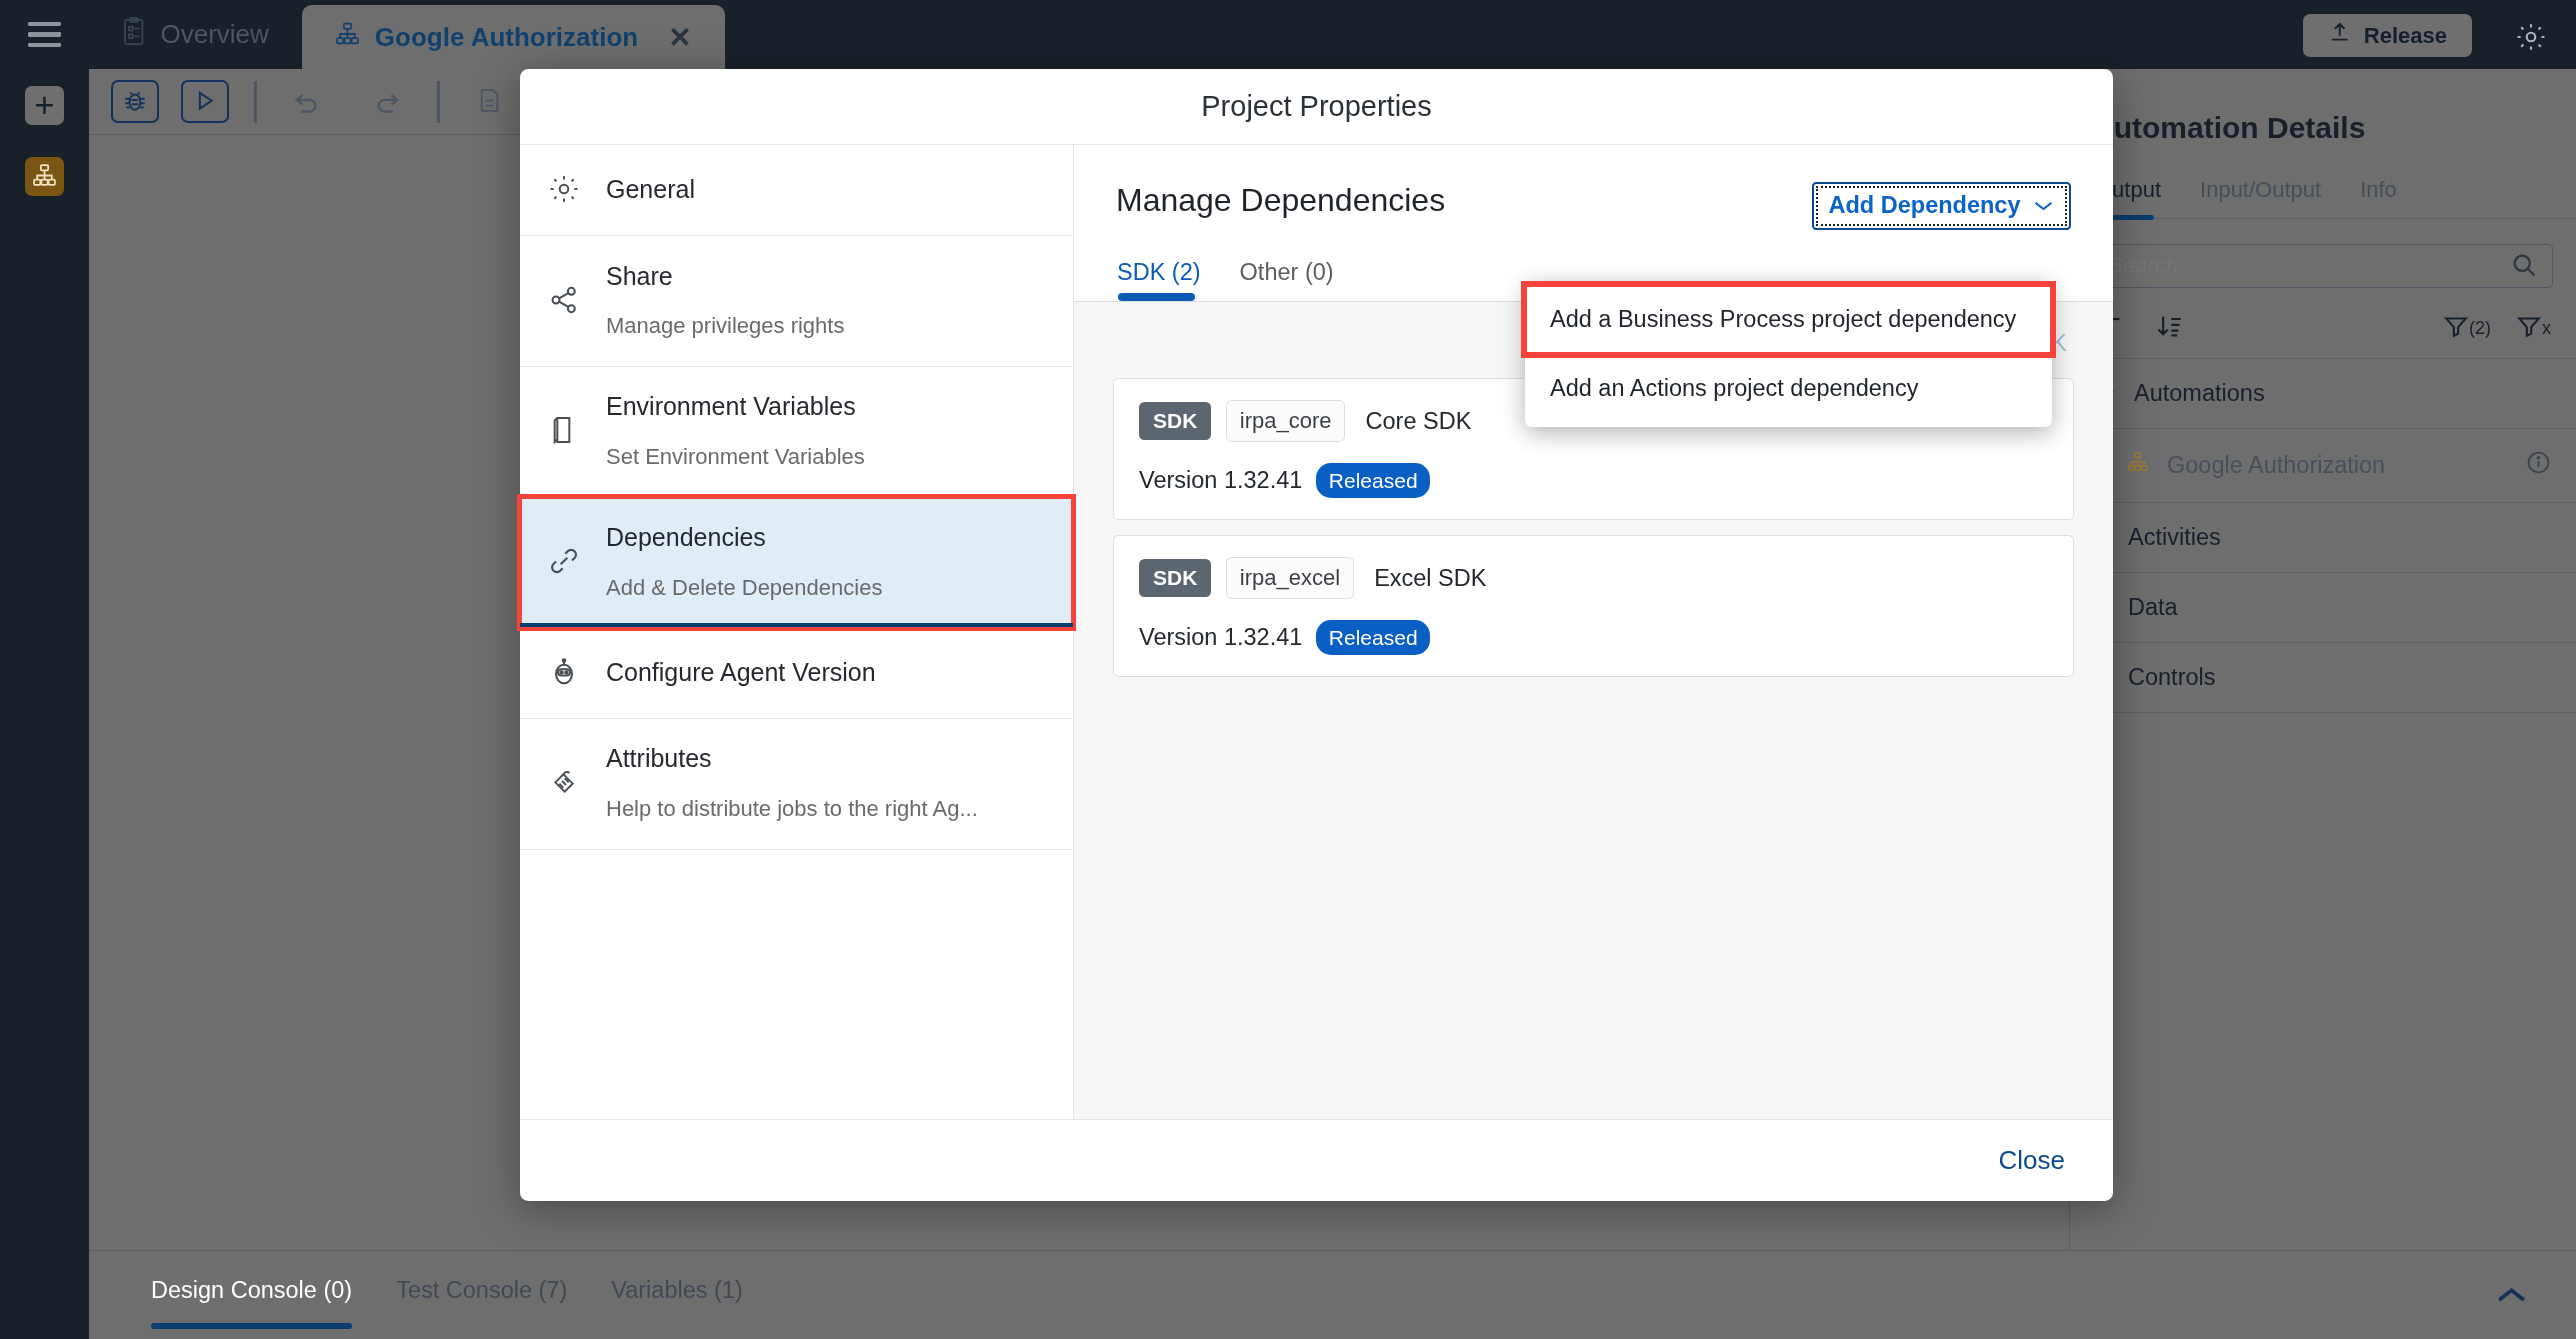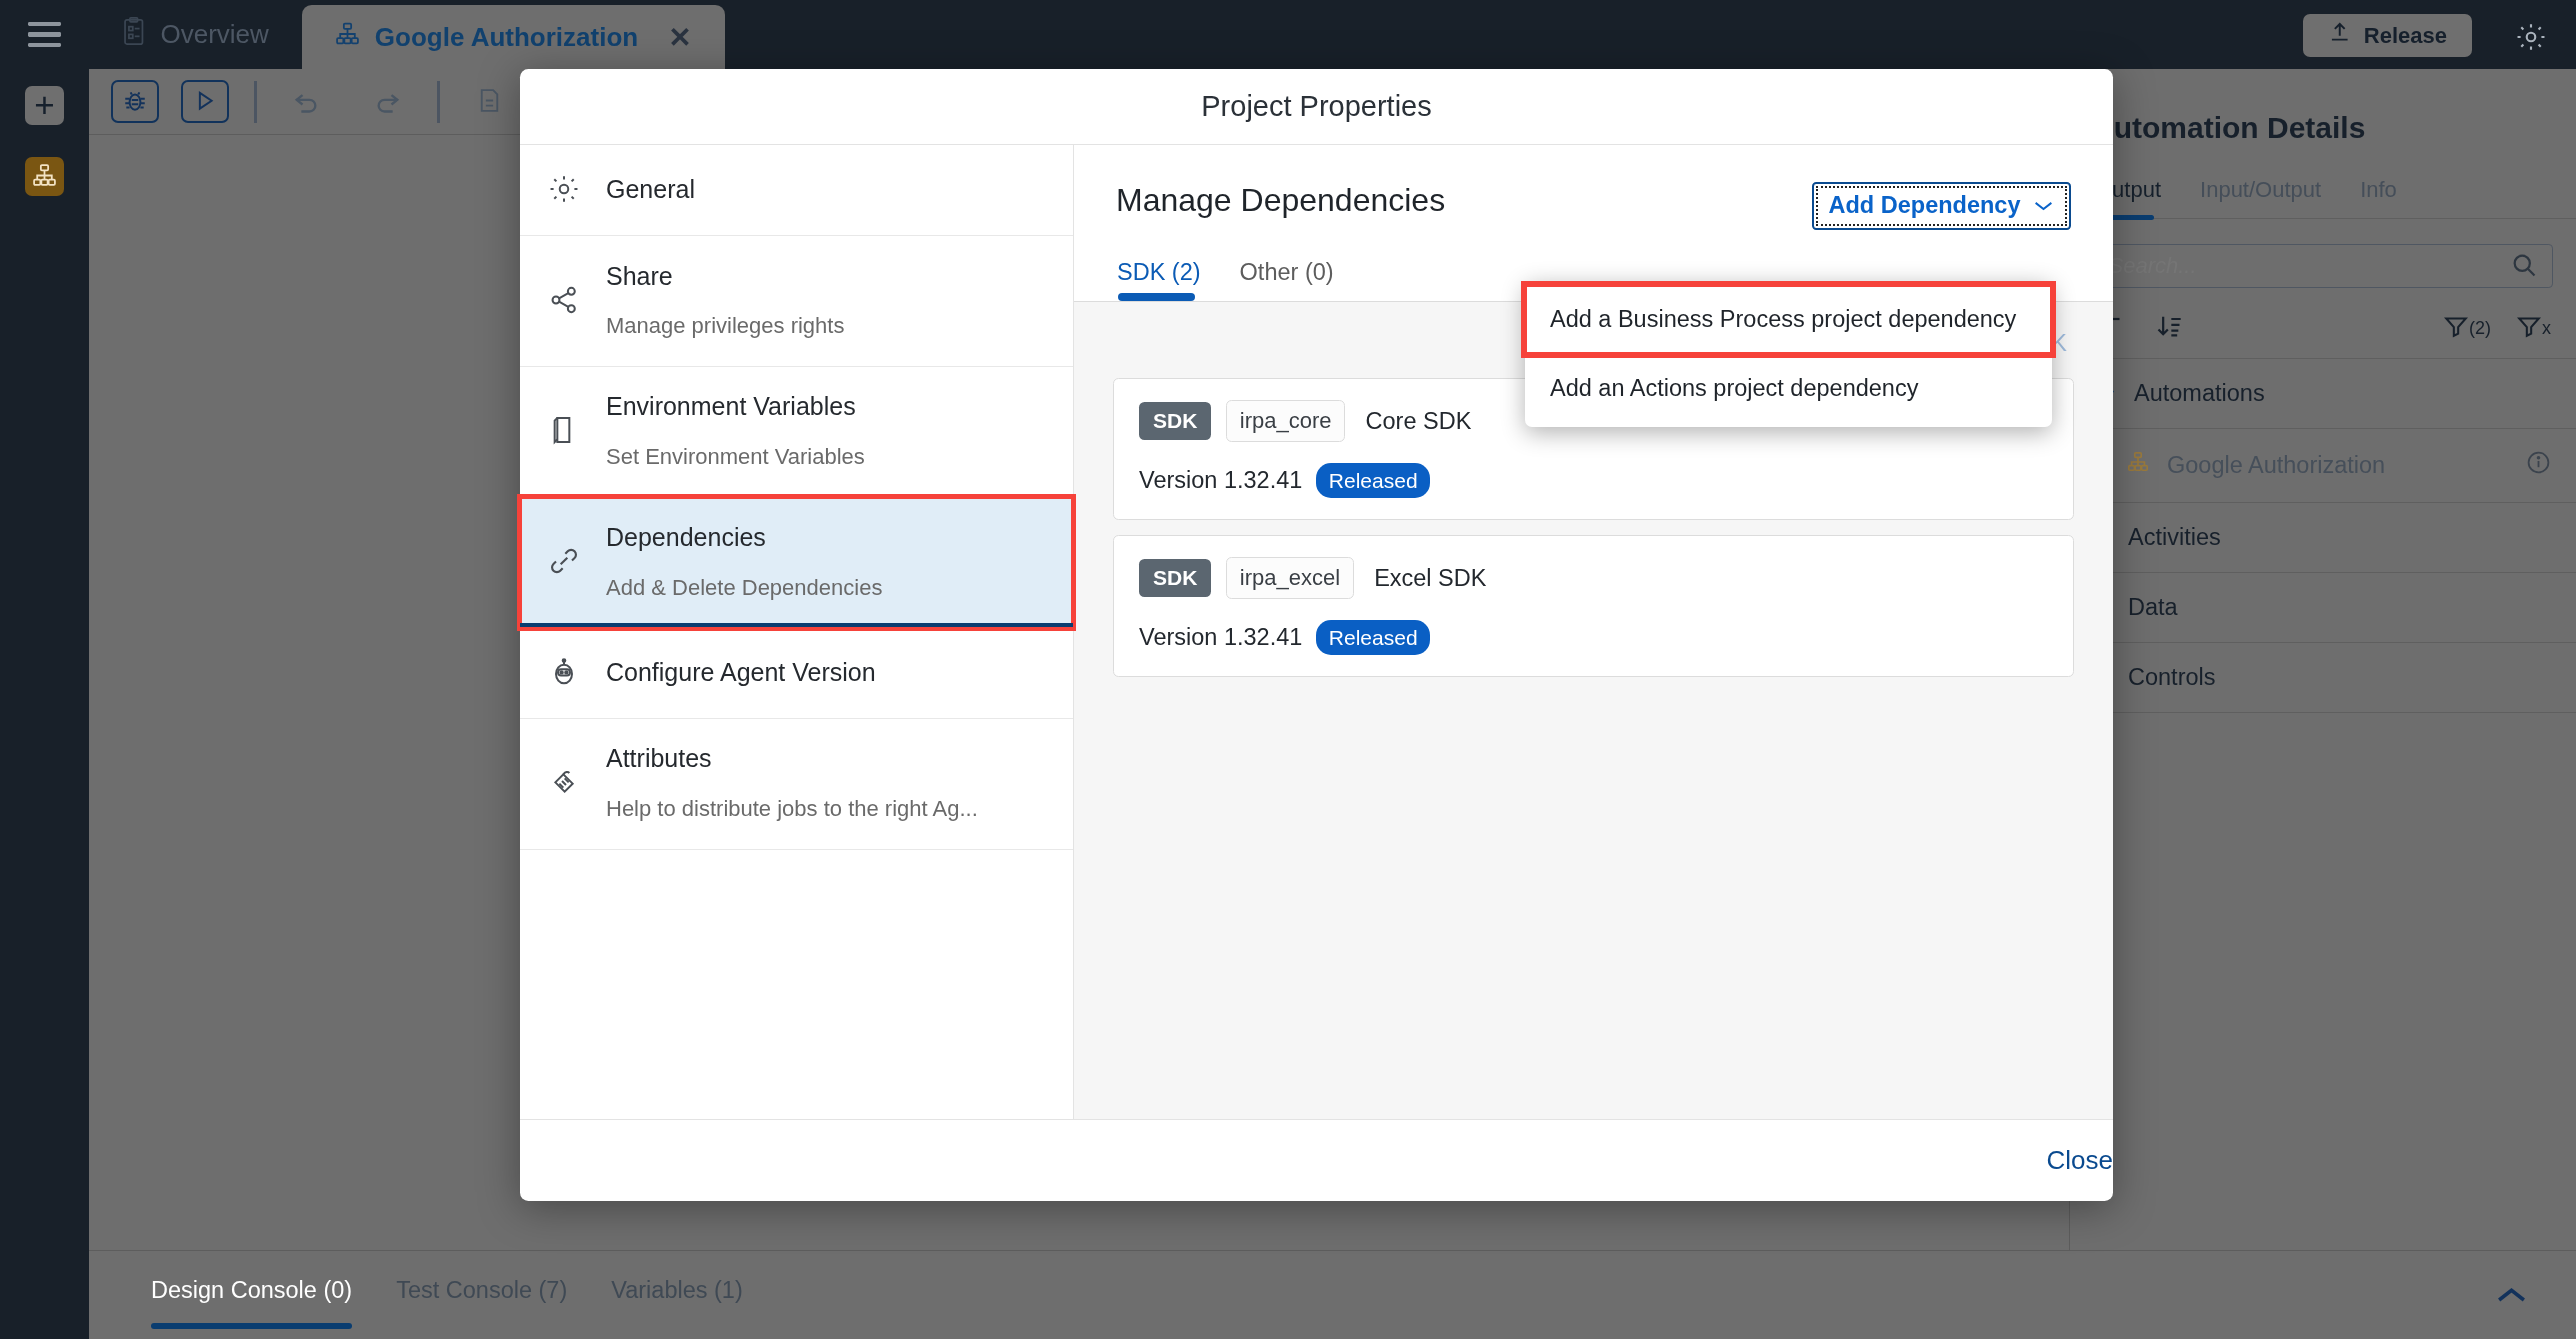--- a/index.html
+++ b/index.html
@@ -123,21 +123,21 @@
     position: absolute; left: 520px; top: 69px; width: 1593px; height: 1132px;
     background: #fff; border-radius: 8.3px;
     box-shadow: 0 7px 42px rgba(0,0,0,.35);
     display: flex; flex-direction: column; overflow: visible;
   }
   .modal-head { height: 76px; display: flex; align-items: center;
     justify-content: center; border-bottom: 1.4px solid #e3e3e3; }
   .modal-title { font-size: 29px; color: #2b3138; }
   .modal-body { flex: 1; display: flex; min-height: 0; }
   .modal-foot { height: 82px; border-top: 1.4px solid #e3e3e3;
-    display: flex; align-items: center; justify-content: flex-end; }
+    display: flex; align-items: center; justify-content: flex-end; padding-right: 48px; }
   .close-link { font-size: 26px; color: #0a4a8f; cursor: pointer; }
 
   
   .mnav { width: 554px; border-right: 1.4px solid #e3e3e3; }
   .mnav-item { display: flex; align-items: center; gap: 26px;
     padding: 23.5px 28px; border-bottom: 1.4px solid #e8e8e8; cursor: pointer;
     position: relative; min-height: 91px; }
   .mnav-item .txt .t1 { font-size: 25px; color: #25292e; line-height: 1.35; }
   .mnav-item .txt .t2 { font-size: 22px; color: #6a6a6a; line-height: 1.45; margin-top: 17px; }
   .mnav-item.selected { background: #e0edf7; }

